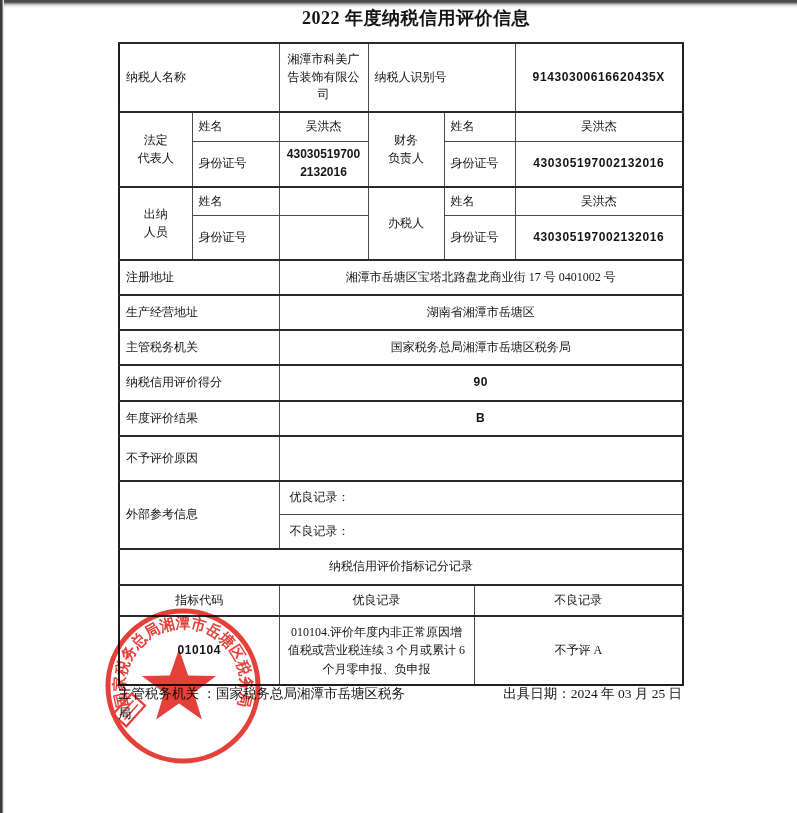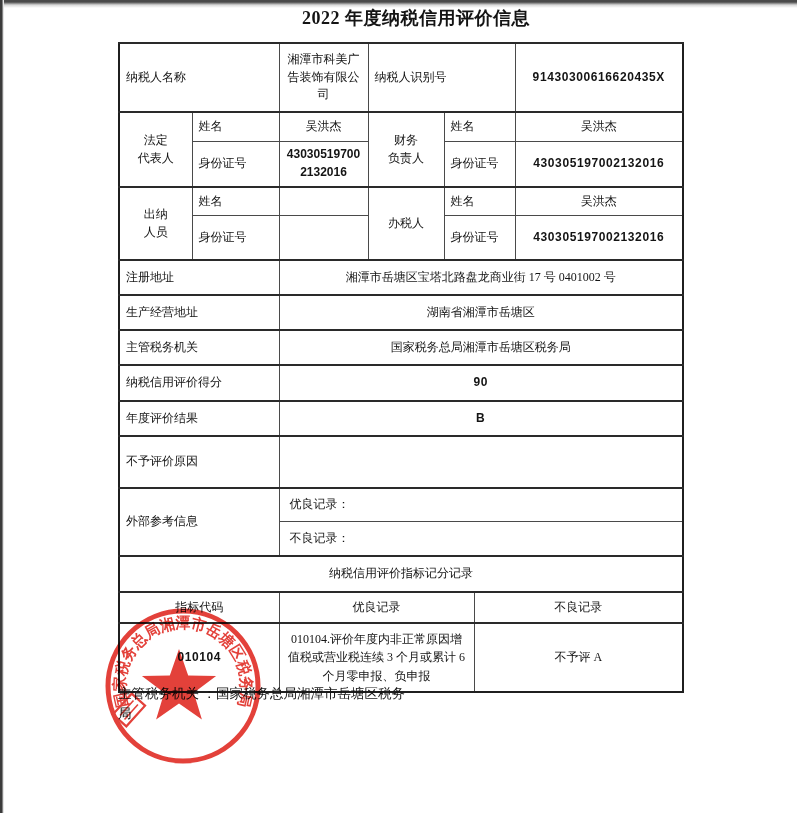--- a/index.html
+++ b/index.html
@@ -105,21 +105,21 @@
         <td class="val" colspan="4">国家税务总局湘潭市岳塘区税务局</td>
       </tr>
       <tr class="major" style="height:36px">
         <td class="lbl" colspan="2">纳税信用评价得分</td>
         <td class="val num" colspan="4">90</td>
       </tr>
       <tr class="major" style="height:35px">
         <td class="lbl" colspan="2">年度评价结果</td>
         <td class="val num" colspan="4">B</td>
       </tr>
-      <tr class="major" style="height:52px">
+      <tr class="major" style="height:45px">
         <td class="lbl" colspan="2">不予评价原因</td>
         <td class="val" colspan="4"></td>
       </tr>
       <tr class="major" style="height:33px">
         <td class="lbl" colspan="2" rowspan="2">外部参考信息</td>
         <td class="lbl pad10" colspan="4">优良记录：</td>
       </tr>
       <tr style="height:35px">
         <td class="lbl pad10" colspan="4">不良记录：</td>
       </tr>
@@ -147,20 +147,23 @@
         <td class="val">不予评 A</td>
       </tr>
     </tbody>
       </table>
   </div>
 
   <div class="footer">
     <div class="footer-left">
       <span>主管税务机关 ：</span><span>国家税务总局湘潭市岳塘区税务局</span>
     </div>
+    <div class="footer-right">
+      <span>出具日期：</span><span>2024 年 03 月 25 日</span>
+    </div>
   </div>
 
   <svg class="seal" viewBox="0 0 164 164" width="164" height="164">
     <circle class="seal-stroke" cx="82" cy="82" r="75" fill="none" stroke="#e2362f" stroke-width="5"></circle>
     <path id="sealArc" d="M 27.5 101.8 A 58 58 0 1 1 136.5 101.8" fill="none"></path>
     <text class="seal-fill" font-size="15.5" fill="#e2362f" textLength="222" lengthAdjust="spacingAndGlyphs">
       <textPath href="#sealArc" xlink:href="#sealArc">国家税务总局湘潭市岳塘区税务局</textPath>
     </text>
     <polygon class="seal-fill" points="78,45 87.2,71.4 115.1,71.9 92.8,88.8 100.9,115.6 78,99.6 55.1,115.6 63.2,88.8 40.9,71.9 68.8,71.4" fill="#e2362f"></polygon>
     <g transform="translate(28,106) rotate(-48)">

